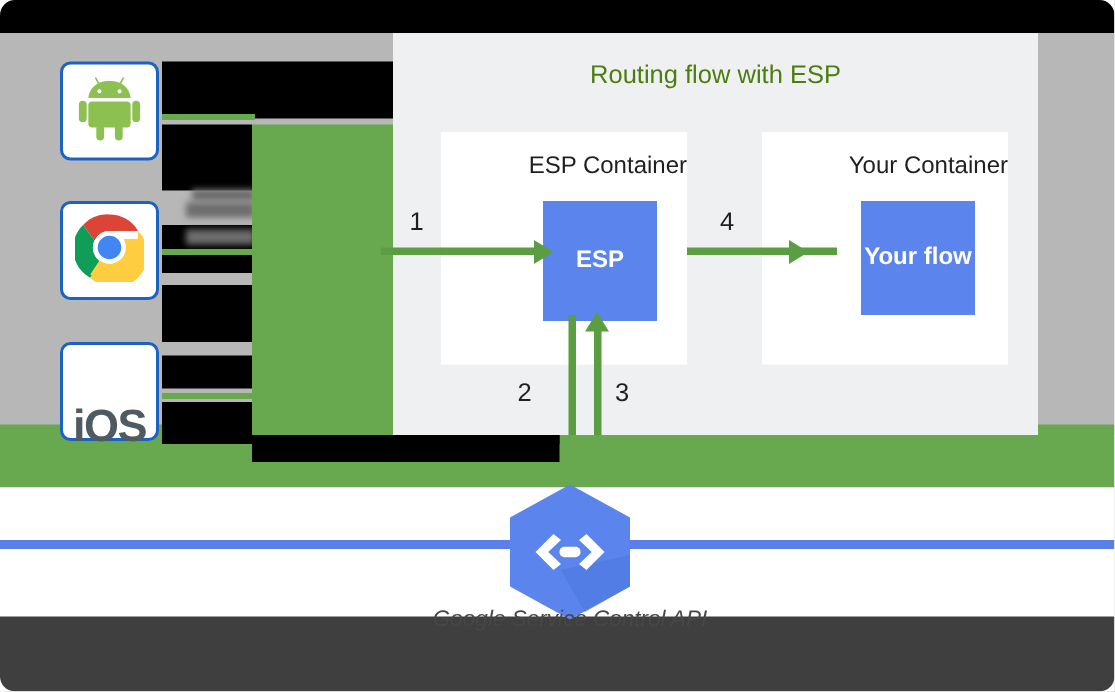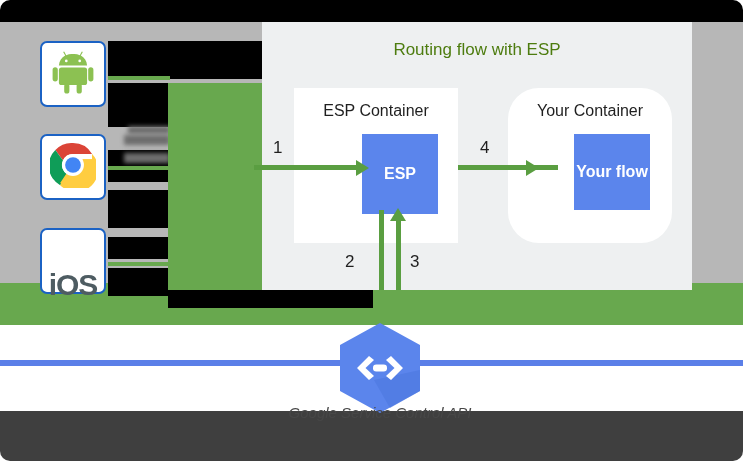--- a/index.html
+++ b/index.html
@@ -98,26 +98,26 @@
     text-align: center;
     font-size: 17px;
     color: #4d7c0f;
   }
 
   .container-box {
     position: absolute;
     background: #ffffff;
   }
   #esp-container  { left: 32px;  top: 66px; width: 164px; height: 155px; }
-  #your-container { left: 246px; top: 66px; width: 164px; height: 155px; border-radius: 31px; }
+  #your-container { left: 246px; top: 66px; width: 164px; height: 155px; }
 
   .container-label {
     position: absolute;
     top: 14px; left: 0; width: 100%;
-    text-align: center;
+    text-align: right;
     font-size: 16px;
     color: #1f1f1f;
   }
 
   .blue-box {
     position: absolute;
     background: #5b85ec;
     display: flex;
     align-items: center;
     justify-content: center;

